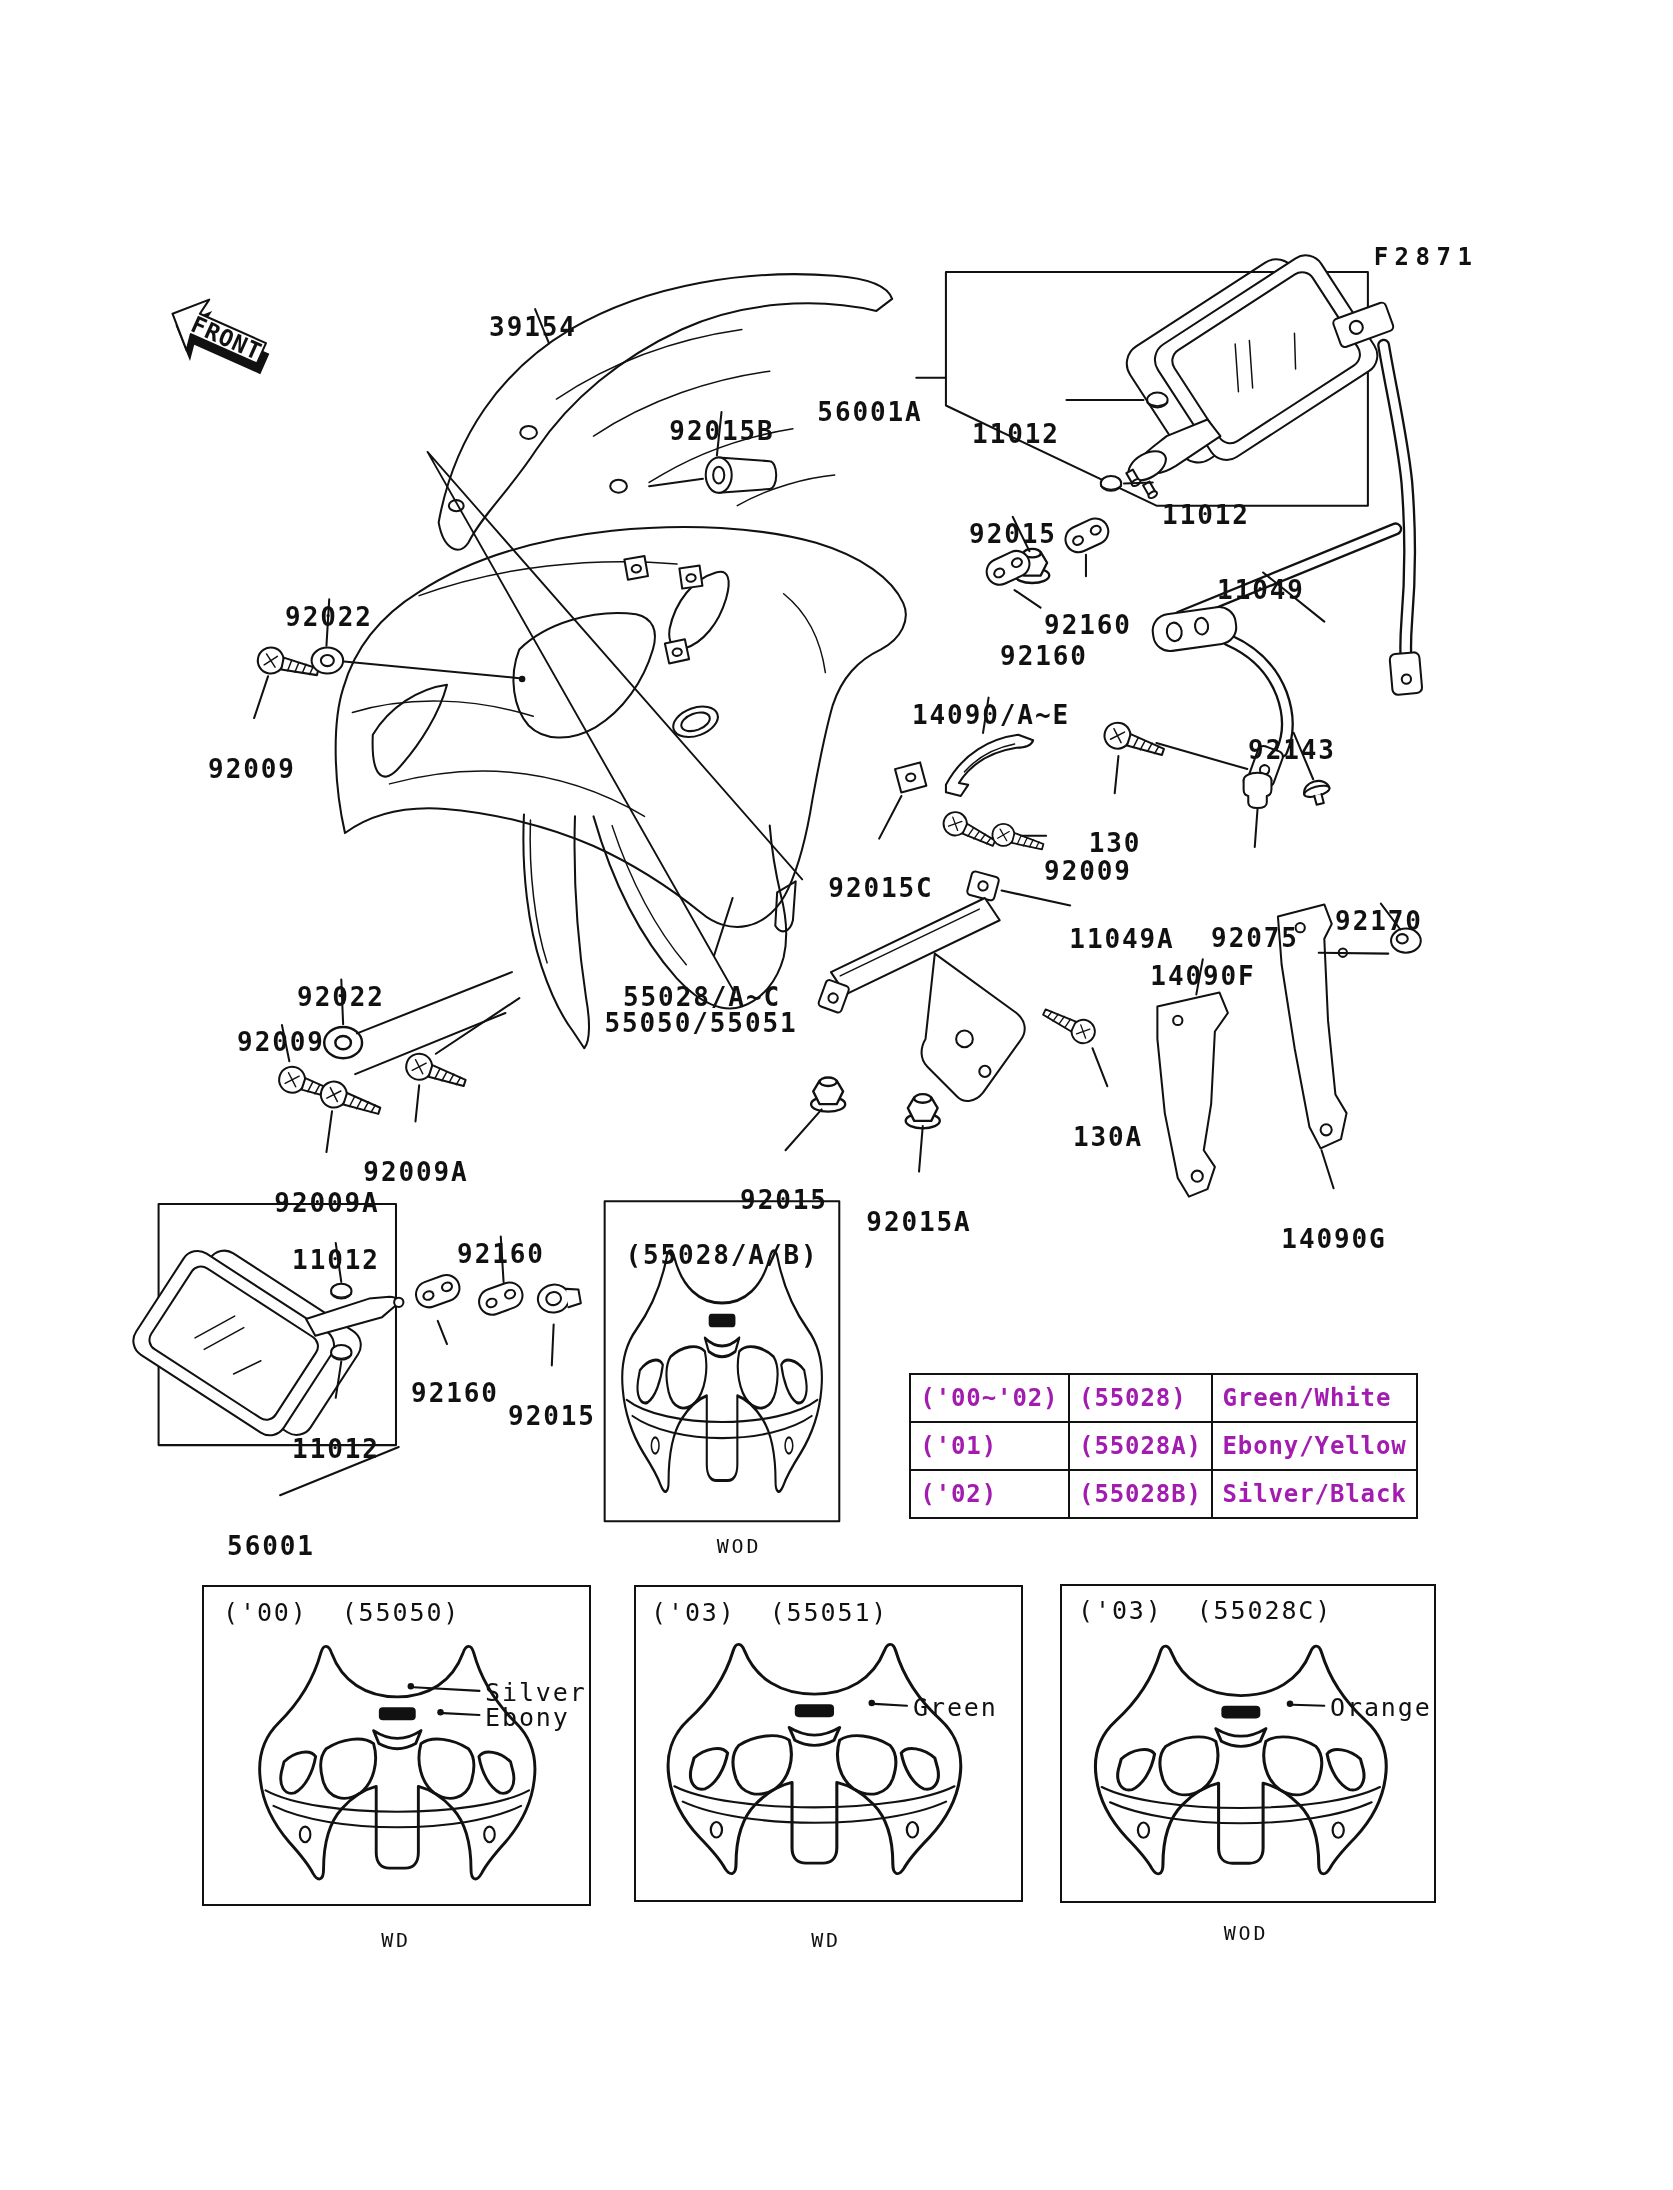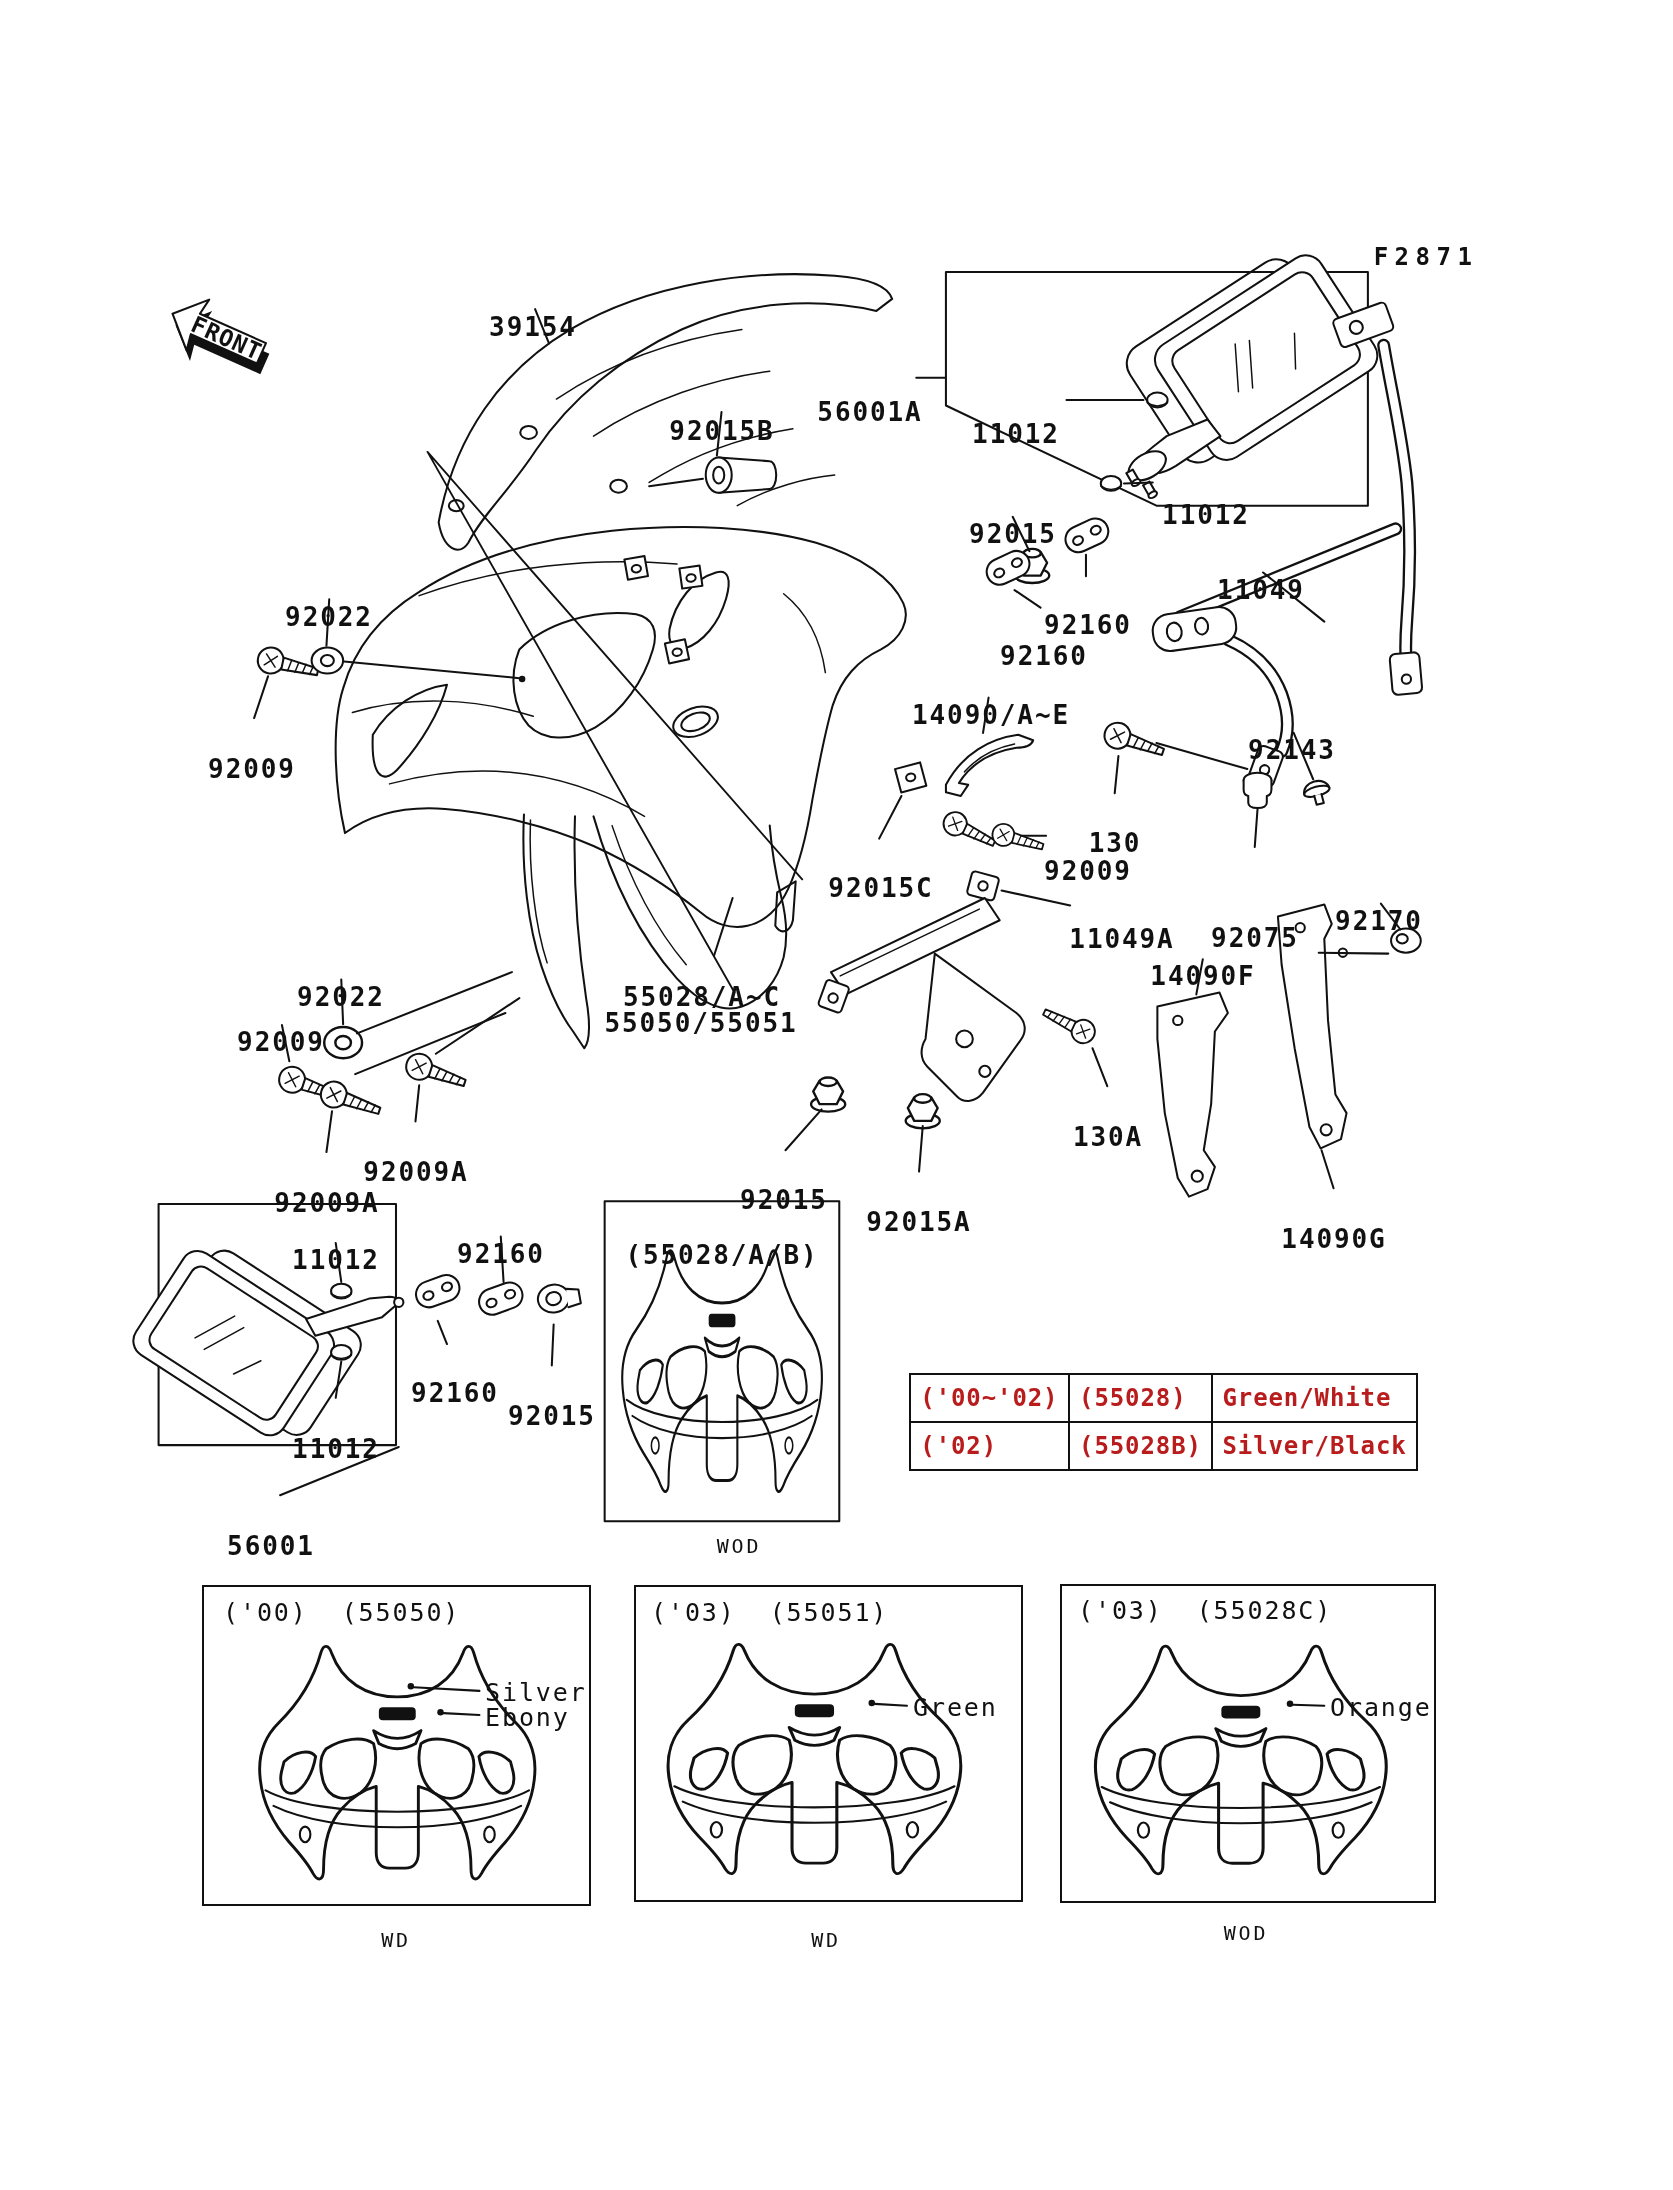--- a/index.html
+++ b/index.html
@@ -18,21 +18,21 @@
        letter-spacing:1.9px;white-space:pre;line-height:1;margin-top:34px;}
   .hdr{position:absolute;transform:translate(0,-50%);font-weight:normal;font-size:25px;
        letter-spacing:1.9px;white-space:pre;line-height:1;}
   .cap{position:absolute;transform:translate(-50%,-50%);font-weight:normal;font-size:20px;
        letter-spacing:2.8px;line-height:1;}
   .fig{position:absolute;transform:translate(-50%,-50%);font-weight:bold;font-size:24px;
        letter-spacing:6.5px;line-height:1;}
   .vbox{position:absolute;border:2.8px solid #111;box-sizing:border-box;background:transparent;}
   table.ctable{position:absolute;left:909px;top:1373px;border-collapse:collapse;table-layout:fixed;}
   table.ctable td{border:2.8px solid #111;font-weight:bold;font-size:24px;letter-spacing:0.9px;
-       padding:0 9.3px;height:46px;white-space:pre;color:#b91c1c;}
+       padding:0 9.3px;height:46px;white-space:pre;color:#a21caf;}
   td.c1{width:109px}td.c2{width:102px}td.c3{width:165px}
 </style>
 </head>
 <body>
 
 <div class="page">
 
 <svg class="art" viewBox="0 0 1804 2362">
   <defs>
     <g id="nut">
@@ -375,20 +375,25 @@
 <div class="fig" style="left:1426px;top:257px">F2871</div>
 
 <table class="ctable">
   <tbody>
         <tr>
     <td class="c1">('00~'02)</td>
     <td class="c2">(55028)</td>
     <td class="c3">Green/White</td>
   </tr>
   <tr>
+    <td class="c1">('01)</td>
+    <td class="c2">(55028A)</td>
+    <td class="c3">Ebony/Yellow</td>
+  </tr>
+  <tr>
     <td class="c1">('02)</td>
     <td class="c2">(55028B)</td>
     <td class="c3">Silver/Black</td>
   </tr>
 </tbody>
     </table>
 
 <div class="vbox" style="left:202px;top:1585px;width:389px;height:321px"></div>
 <div class="hdr" style="left:223px;top:1612px">('00)  (55050)</div>
 <div class="hdr" style="left:485px;top:1692px">Silver</div>

